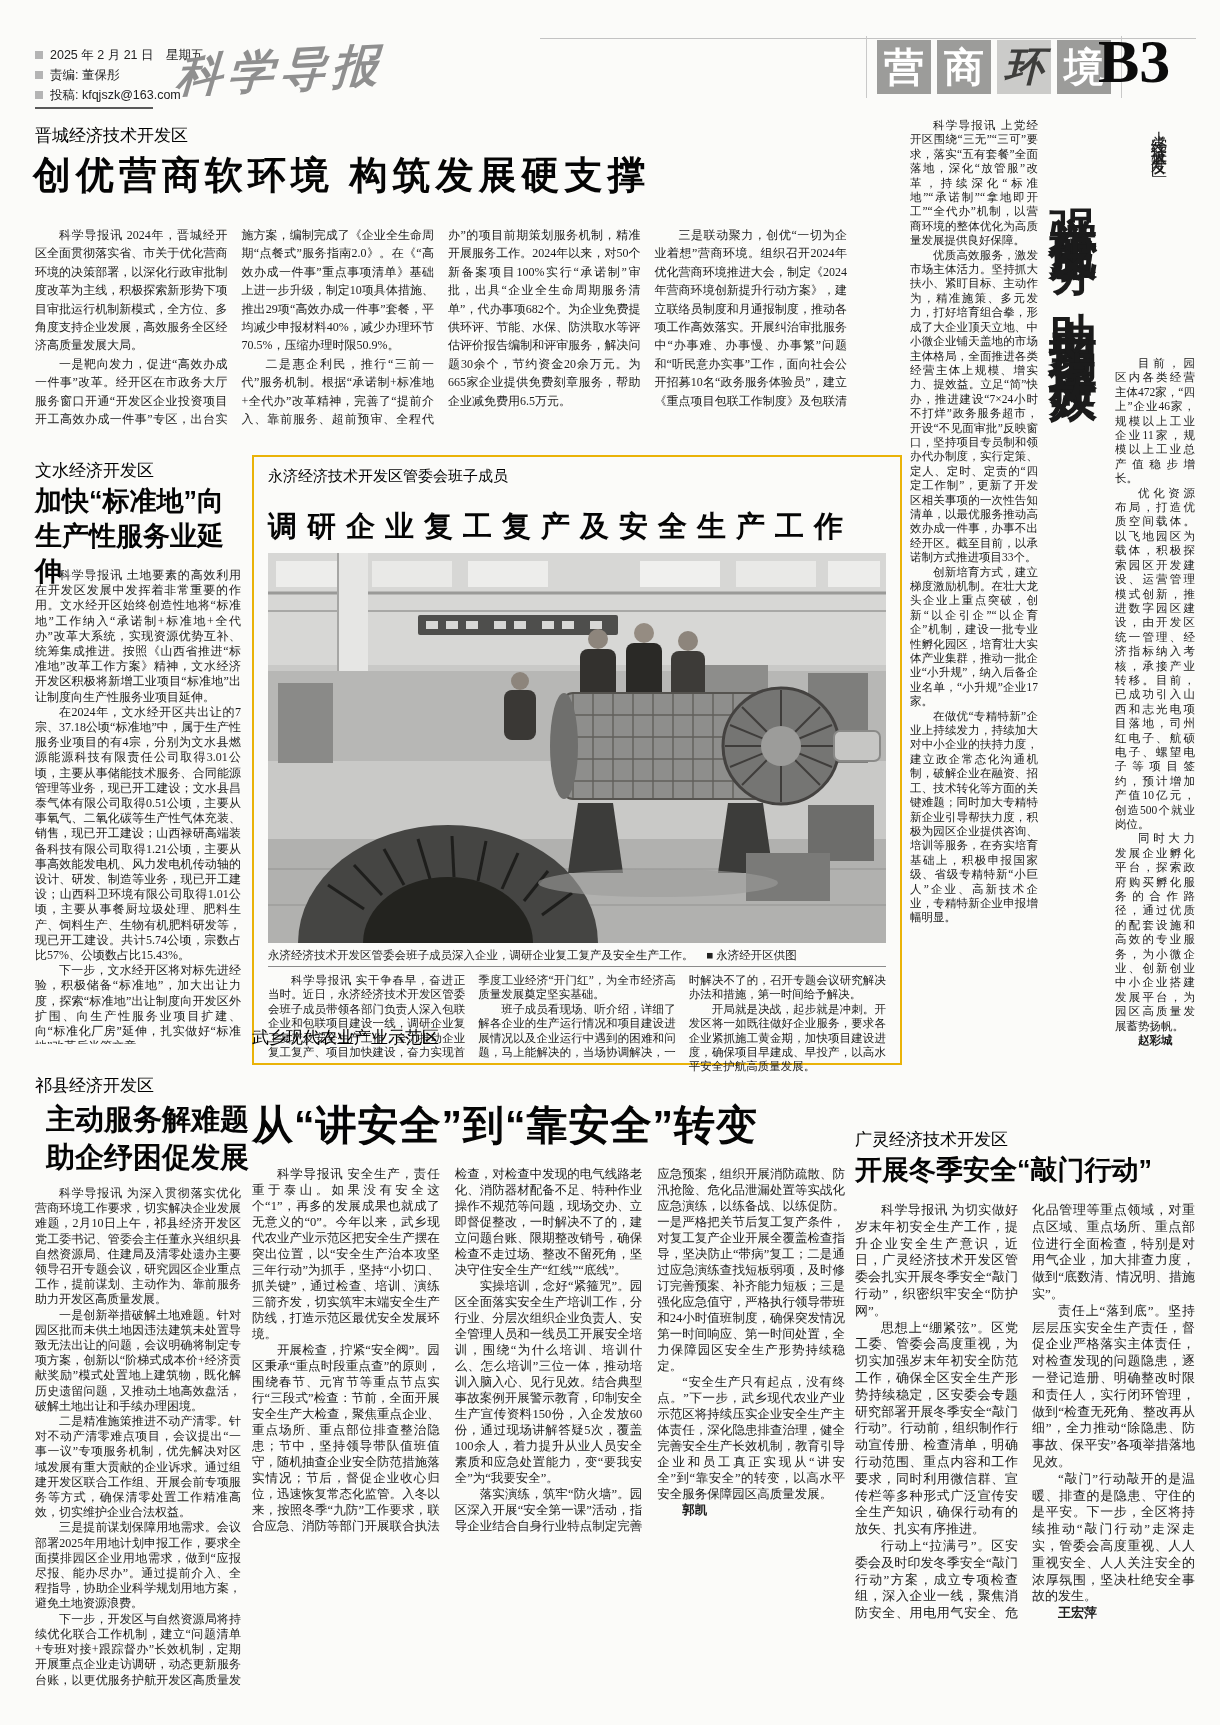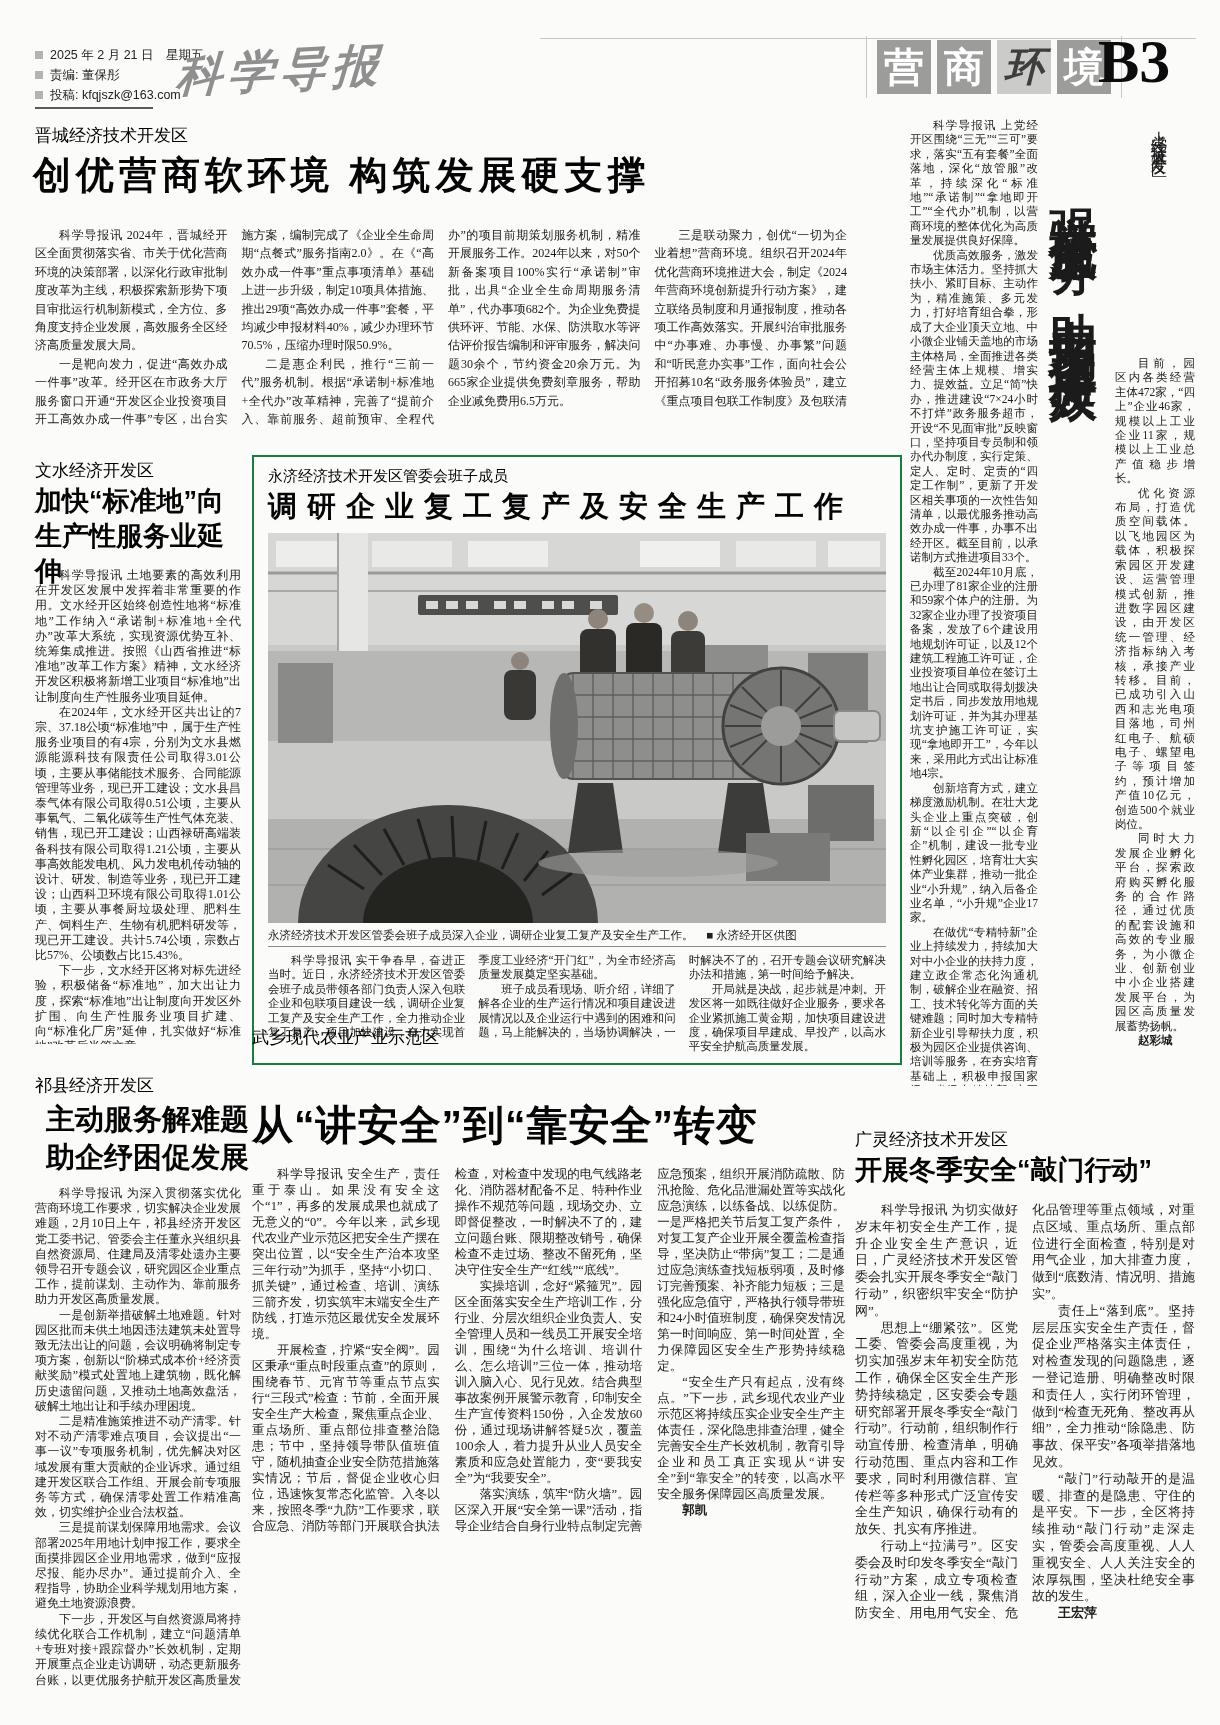--- a/index.html
+++ b/index.html
@@ -33,22 +33,22 @@
   
   .jc-hl{left:33px;top:150px;width:812px;font-size:38px;letter-spacing:5px}
   .jc-body{left:35px;top:226px;width:812px;height:214px;column-count:4;column-gap:14px;
            font-size:12px;line-height:18.4px;overflow:hidden}
   
   .ws-hl{left:35px;top:484px;width:210px;font-size:27px;line-height:35px}
   .ws-body{left:35px;top:568px;width:206px;height:476px;font-size:12px;line-height:15.2px;overflow:hidden}
   .qx-hl{left:46px;top:1100px;width:212px;font-size:29px;line-height:38px}
   .qx-body{left:35px;top:1186px;width:206px;height:502px;font-size:12px;line-height:15.2px;overflow:hidden}
   
-  .yj-box{left:252px;top:455px;width:650px;height:610px;border:2px solid #15803d;padding:10px 14px 20px}
-  .yj-hl{font-size:29px;letter-spacing:10px;margin-top:1px}
+  .yj-box{left:252px;top:455px;width:650px;height:610px;border:2px solid #eab308;padding:10px 14px 20px}
+  .yj-hl{font-size:29px;letter-spacing:10px;margin-top:21px}
   .yj-photo{margin-top:6px;width:618px;height:390px;display:block;background:#c9c9c7}
   .yj-cap{margin-top:5px;font-size:11.5px;text-align:left;border-bottom:1px solid #8a8a8a;
           padding-bottom:3px;color:#222}
   .yj-cap .credit{margin-left:10px}
   .yj-body{margin-top:6px;height:104px;column-count:3;column-gap:13px;font-size:11.5px;
            line-height:14.4px;overflow:hidden}
   
   .wx-hl{left:252px;top:1098px;width:600px;font-size:41px;letter-spacing:1px}
   .wx-body{left:252px;top:1166px;width:593px;height:524px;column-count:3;column-gap:15px;
            font-size:12.5px;line-height:16px;overflow:hidden}
@@ -267,21 +267,20 @@
     <p>开展检查，拧紧“安全阀”。园区秉承“重点时段重点查”的原则，围绕春节、元宵节等重点节点实行“三段式”检查：节前，全面开展安全生产大检查，聚焦重点企业、重点场所、重点部位排查整治隐患；节中，坚持领导带队值班值守，随机抽查企业安全防范措施落实情况；节后，督促企业收心归位，迅速恢复常态化监管。入冬以来，按照冬季“九防”工作要求，联合应急、消防等部门开展联合执法检查，对检查中发现的电气线路老化、消防器材配备不足、特种作业操作不规范等问题，现场交办、立即督促整改，一时解决不了的，建立问题台账、限期整改销号，确保检查不走过场、整改不留死角，坚决守住安全生产“红线”“底线”。</p>
     <p>实操培训，念好“紧箍咒”。园区全面落实安全生产培训工作，分行业、分层次组织企业负责人、安全管理人员和一线员工开展安全培训，围绕“为什么培训、培训什么、怎么培训”三位一体，推动培训入脑入心、见行见效。结合典型事故案例开展警示教育，印制安全生产宣传资料150份，入企发放60份，通过现场讲解答疑5次，覆盖100余人，着力提升从业人员安全素质和应急处置能力，变“要我安全”为“我要安全”。</p>
     <p>落实演练，筑牢“防火墙”。园区深入开展“安全第一课”活动，指导企业结合自身行业特点制定完善应急预案，组织开展消防疏散、防汛抢险、危化品泄漏处置等实战化应急演练，以练备战、以练促防。一是严格把关节后复工复产条件，对复工复产企业开展全覆盖检查指导，坚决防止“带病”复工；二是通过应急演练查找短板弱项，及时修订完善预案、补齐能力短板；三是强化应急值守，严格执行领导带班和24小时值班制度，确保突发情况第一时间响应、第一时间处置，全力保障园区安全生产形势持续稳定。</p>
     <p>“安全生产只有起点，没有终点。”下一步，武乡现代农业产业示范区将持续压实企业安全生产主体责任，深化隐患排查治理，健全完善安全生产长效机制，教育引导企业和员工真正实现从“讲安全”到“靠安全”的转变，以高水平安全服务保障园区高质量发展。</p>
     <p class="sig">郭凯</p>
   </div>
 
   <div class="abs bodytxt sd-col1">
     <p>科学导报讯 上党经开区围绕“三无”“三可”要求，落实“五有套餐”全面落地，深化“放管服”改革，持续深化“标准地”“承诺制”“拿地即开工”“全代办”机制，以营商环境的整体优化为高质量发展提供良好保障。</p>
     <p>优质高效服务，激发市场主体活力。坚持抓大扶小、紧盯目标、主动作为，精准施策、多元发力，打好培育组合拳，形成了大企业顶天立地、中小微企业铺天盖地的市场主体格局，全面推进各类经营主体上规模、增实力、提效益。立足“简”快办，推进建设“7×24小时不打烊”政务服务超市，开设“不见面审批”反映窗口，坚持项目专员制和领办代办制度，实行定策、定人、定时、定责的“四定工作制”，更新了开发区相关事项的一次性告知清单，以最优服务推动高效办成一件事，办事不出经开区。截至目前，以承诺制方式推进项目33个。</p>
-    <p>截至2024年10月底，已办理了81家企业的注册和59家个体户的注册。为32家企业办理了投资项目备案，发放了6个建设用地规划许可证，以及12个建筑工程施工许可证，企业投资项目单位在签订土地出让合同或取得划拨决定书后，同步发放用地规划许可证，并为其办理基坑支护施工许可证，实现“拿地即开工”，今年以来，采用此方式出让标准地4宗。</p>
     <p>创新培育方式，建立梯度激励机制。在壮大龙头企业上重点突破，创新“以企引企”“以企育企”机制，建设一批专业性孵化园区，培育壮大实体产业集群，推动一批企业“小升规”，纳入后备企业名单，“小升规”企业17家。</p>
     <p>在做优“专精特新”企业上持续发力，持续加大对中小企业的扶持力度，建立政企常态化沟通机制，破解企业在融资、招工、技术转化等方面的关键难题；同时加大专精特新企业引导帮扶力度，积极为园区企业提供咨询、培训等服务，在夯实培育基础上，积极申报国家级、省级专精特新“小巨人”企业、高新技术企业，专精特新企业申报增幅明显。</p>
   </div>
   <div class="abs sd-vhead">强举措优服务　助力市场主体提质效</div>
   <div class="abs sd-vkicker">上党经济技术开发区</div>
   <div class="abs bodytxt sd-col2">
     <p>目前，园区内各类经营主体472家，“四上”企业46家，规模以上工业企业11家，规模以上工业总产值稳步增长。</p>
     <p>优化资源布局，打造优质空间载体。以飞地园区为载体，积极探索园区开发建设、运营管理模式创新，推进数字园区建设，由开发区统一管理、经济指标纳入考核，承接产业转移。目前，已成功引入山西和志光电项目落地，司州红电子、航硕电子、螺望电子等项目签约，预计增加产值10亿元，创造500个就业岗位。</p>
     <p>同时大力发展企业孵化平台，探索政府购买孵化服务的合作路径，通过优质的配套设施和高效的专业服务，为小微企业、创新创业中小企业搭建发展平台，为园区高质量发展蓄势扬帆。</p>
     <p class="sig">赵彩城</p>

